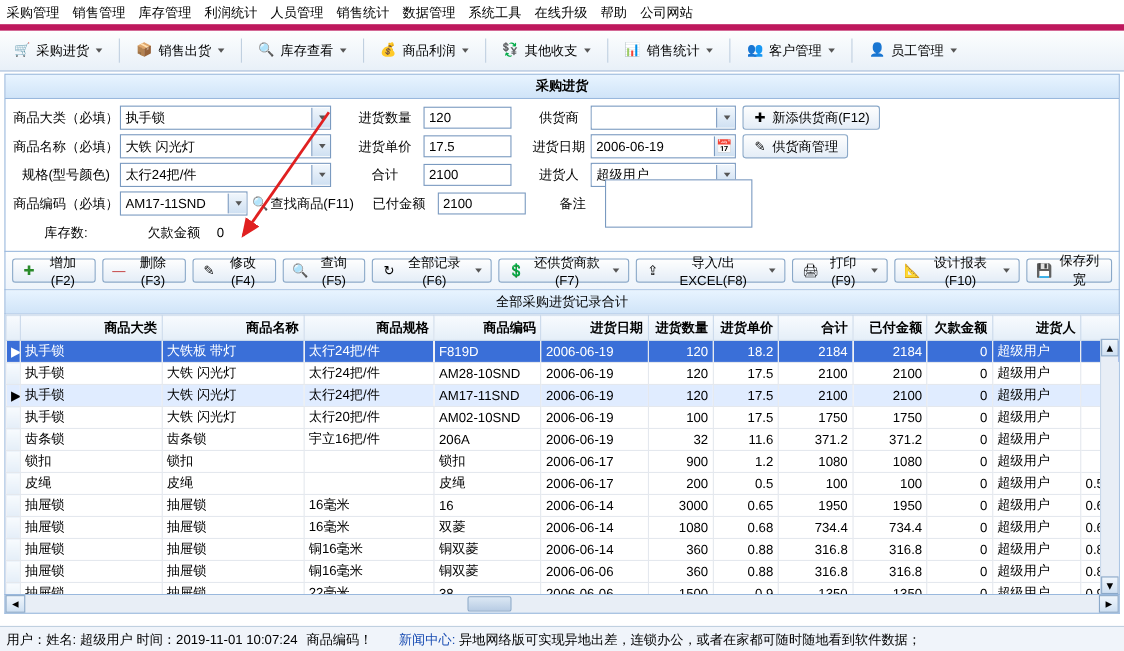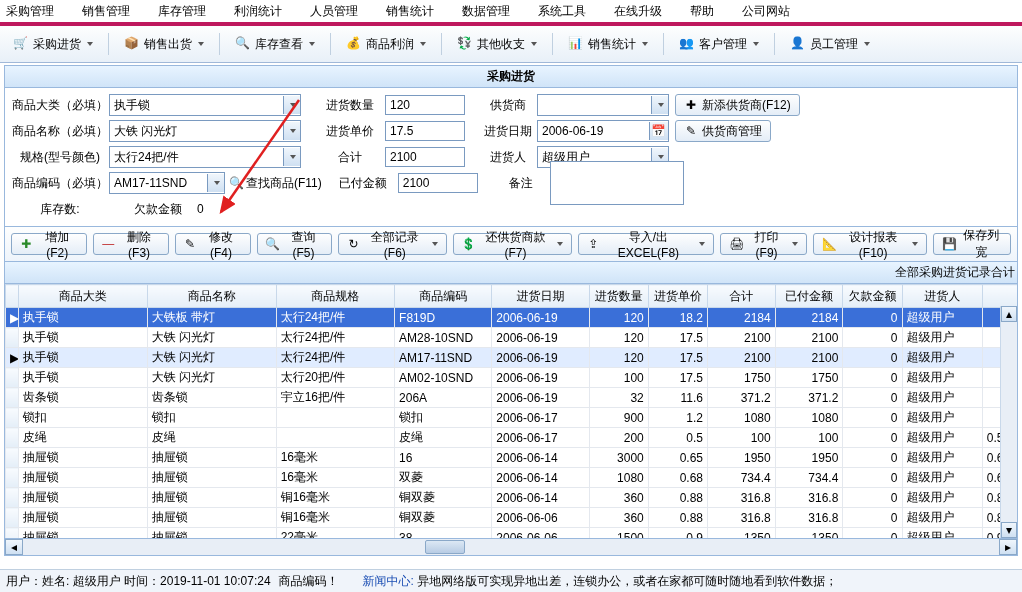--- a/index.html
+++ b/index.html
@@ -1,38 +1,38 @@
 <!DOCTYPE html>
 <html><head>
 <meta charset="utf-8">
 <style>
 html,body{margin:0;padding:0;font-family:"Microsoft YaHei","SimSun",sans-serif;font-size:12px;background:#fff;color:#000;overflow:hidden}
 body{width:1022px;height:592px;position:relative}
-.menubar{display:flex;gap:16px;padding:2px 6px;border-bottom:4px solid #be185d;height:18px;align-items:center}
+.menubar{display:flex;gap:0;padding:2px 6px;border-bottom:6px solid #be185d;height:18px;align-items:center}
 .menubar span{margin-right:12px;cursor:default}
 .toolbar{display:flex;gap:4px;padding:4px 6px;border-bottom:1px solid #a0b8d8;align-items:center;height:28px;background:linear-gradient(#fdfefe,#e8f0f8)}
 .tbtn{display:flex;align-items:center;gap:4px;padding:2px 6px;border:1px solid transparent;border-radius:3px}
 .tsep{width:1px;height:22px;background:#c0d0e0;margin:0 4px}
 .ticon{width:16px;height:16px;display:inline-block}
 .dd{width:0;height:0;border-left:3px solid transparent;border-right:3px solid transparent;border-top:4px solid #555;margin-left:2px}
 .panel-title{background:linear-gradient(#e8f4ff,#d0e4f8);border:1px solid #99b8dd;text-align:center;font-weight:bold;padding:2px;margin:2px 4px 0 4px}
 .form{border:1px solid #99b8dd;border-top:none;margin:0 4px;padding:4px 0 4px 0;background:#fff;position:relative}
 .form-row{display:flex;align-items:center;height:26px}
 .flabel{width:98px;text-align:center;padding-left:6px}
 .combo{display:flex;align-items:center;height:20px;border:1px solid #7a9ac0;background:#fff}
 .combo input{border:none;outline:none;font-size:12px;padding:0 4px;height:18px;flex:1;min-width:0}
 .combo .cbtn{width:16px;height:18px;background:linear-gradient(#f0f6fc,#cfe0f2);border-left:1px solid #7a9ac0;display:flex;align-items:center;justify-content:center}
 .txt{height:18px;border:1px solid #7a9ac0;padding:0 4px;font-size:12px;outline:none}
 .btn{display:inline-flex;align-items:center;gap:4px;height:22px;padding:0 8px;border:1px solid #8aa8c8;border-radius:3px;background:linear-gradient(#fefefe,#e4edf7);cursor:default;font-size:12px}
 .btn .ico{width:14px;height:14px}
 .toolbar2{display:flex;gap:6px;padding:6px 6px;align-items:center;border:1px solid #99b8dd;border-top:none;margin:0 4px;background:linear-gradient(#fdfefe,#eef4fb)}
-.table-title{background:linear-gradient(#e8f4ff,#d0e4f8);border:1px solid #99b8dd;border-top:none;text-align:right;padding:2px;margin:0 4px}
+.table-title{background:linear-gradient(#e8f4ff,#d0e4f8);border:1px solid #99b8dd;border-top:none;text-align:center;padding:2px;margin:0 4px}
 .grid-wrap{margin:0 4px;border:1px solid #99b8dd;border-top:none;height:254px;overflow:hidden;position:relative;background:#fff}
 table.grid{border-collapse:collapse;width:1200px;table-layout:fixed}
-table.grid th{background:linear-gradient(#f8fbfe,#e4eef8);border:1px solid #c8d8ea;font-weight:normal;padding:2px 4px;height:18px;text-align:center;white-space:nowrap;overflow:hidden}
+table.grid th{background:linear-gradient(#f8fbfe,#e4eef8);border:1px solid #c8d8ea;font-weight:bold;padding:2px 4px;height:18px;text-align:right;white-space:nowrap;overflow:hidden}
 table.grid td{border:1px solid #e4e8ee;padding:1px 4px;height:16px;white-space:nowrap;overflow:hidden}
 tr.sel td{background:#3a6fd8;color:#fff}
 tr.hl td{background:#e0ecff}
 .num{text-align:right}
 .rowmark{width:12px;background:linear-gradient(#f8fbfe,#e4eef8);border:1px solid #c8d8ea}
 .hscroll{height:16px;margin:0 4px;border:1px solid #99b8dd;border-top:none;background:#e8eef6;position:relative}
 .hscroll .thumb{position:absolute;left:420px;top:1px;width:38px;height:12px;background:linear-gradient(#dce8f4,#b8cce4);border:1px solid #8aa8c8;border-radius:2px}
 .hscroll .ab{position:absolute;top:0;width:16px;height:14px;background:linear-gradient(#f0f6fc,#cfe0f2);border:1px solid #8aa8c8;display:flex;align-items:center;justify-content:center}
 .status{position:absolute;bottom:0;left:0;right:0;height:18px;padding:2px 6px;background:#f0f4fa;border-top:1px solid #c0d0e0;display:flex;align-items:center;gap:8px}
 .status a{color:#1a4db3;text-decoration:none}

